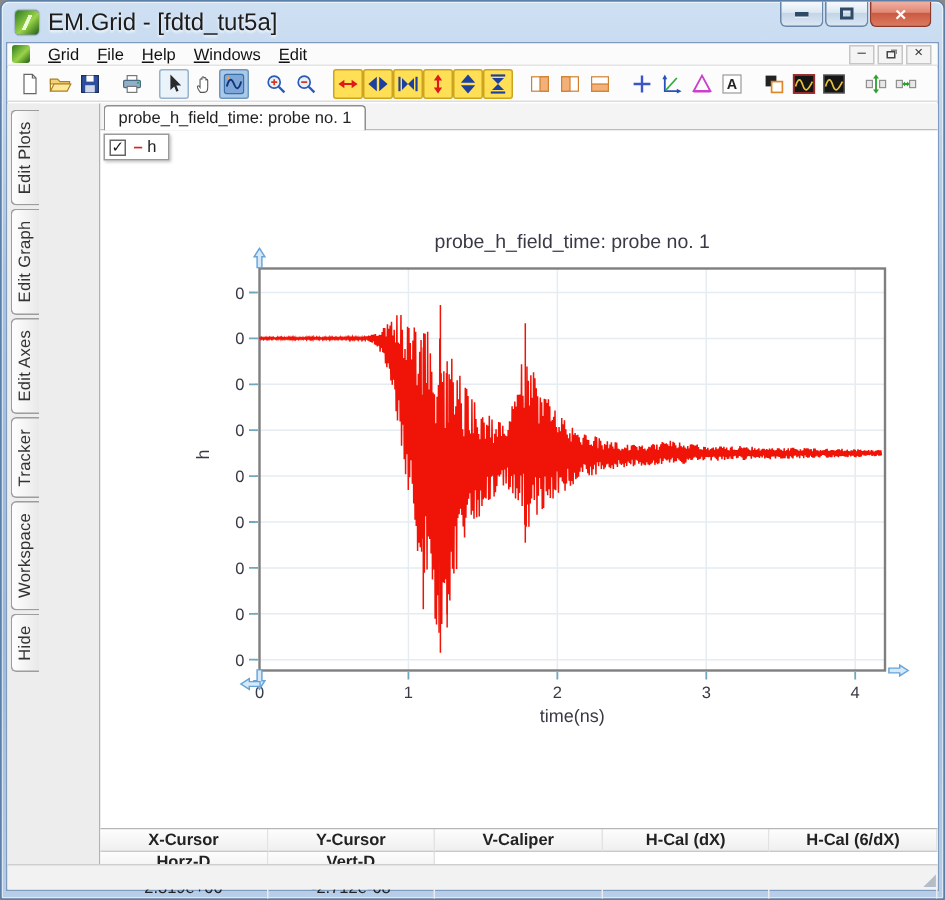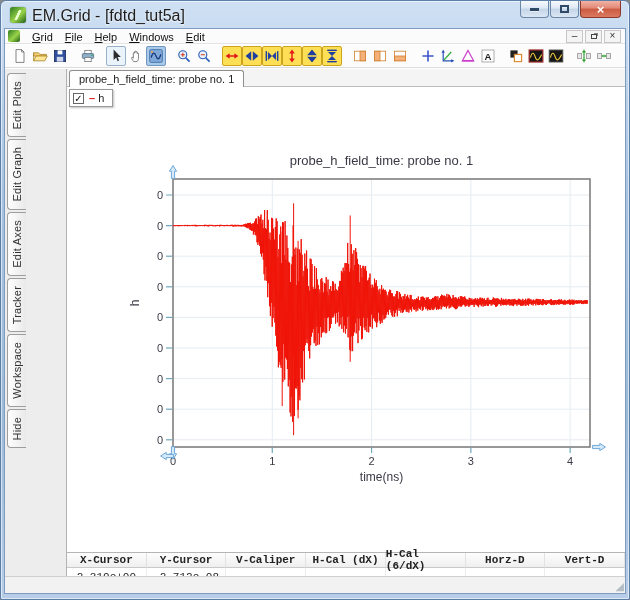--- a/index.html
+++ b/index.html
@@ -59,21 +59,21 @@
   .canvas{position:absolute;left:0;top:18px;width:100%;height:465px;background:#fff;overflow:hidden;}
   #plot-svg{position:absolute;left:0;top:0;}
   #plot-svg text{font-family:"Liberation Sans",sans-serif;fill:#3a3a46;}
   .legend{position:absolute;left:2px;top:2px;height:18px;background:#fff;border:1px solid #9a9a9a;
     box-shadow:1px 1px 2px rgba(0,0,0,.25);display:flex;align-items:center;padding:0 8px 0 3px;z-index:3;}
   .cbx{width:11px;height:11px;border:1px solid #666;background:#fff;font-size:10px;line-height:10px;text-align:center;color:#111;}
   .leg-dash{color:#e02020;font-weight:bold;font-size:11px;margin:0 3px 0 5px;}
   .leg-label{font-size:11px;color:#222;}
   
   .cursor-table{position:absolute;left:0;top:483px;width:100%;height:33px;border-top:1px solid #b5b5b5;background:#fff;}
-  .ct-row{display:grid;grid-template-columns:repeat(7,1fr);font-family:Liberation Mono, monospace;}
+  .ct-row{display:grid;grid-template-columns:repeat(5,1fr);}
   .ct-h{height:15px;background:linear-gradient(#fdfdfd,#efefef);border-bottom:1px solid #c9c9c9;border-right:1px solid #e2e2e2;
     font-size:11px;font-weight:bold;color:#222;display:flex;align-items:center;justify-content:center;}
   .ct-v{height:17px;border-right:1px solid #ececec;font-size:11px;color:#222;display:flex;align-items:center;justify-content:center;}
   
   .statusbar{position:absolute;left:0;bottom:0;right:0;height:17px;background:#f2f2f2;border-top:1px solid #cfcfcf;}
   .grip{position:absolute;right:1px;bottom:0px;font-size:11px;color:#b4bcc6;}
   .hidden-defs{position:absolute;width:0;height:0;overflow:hidden;}
 </style>
 </head>
 <body>

